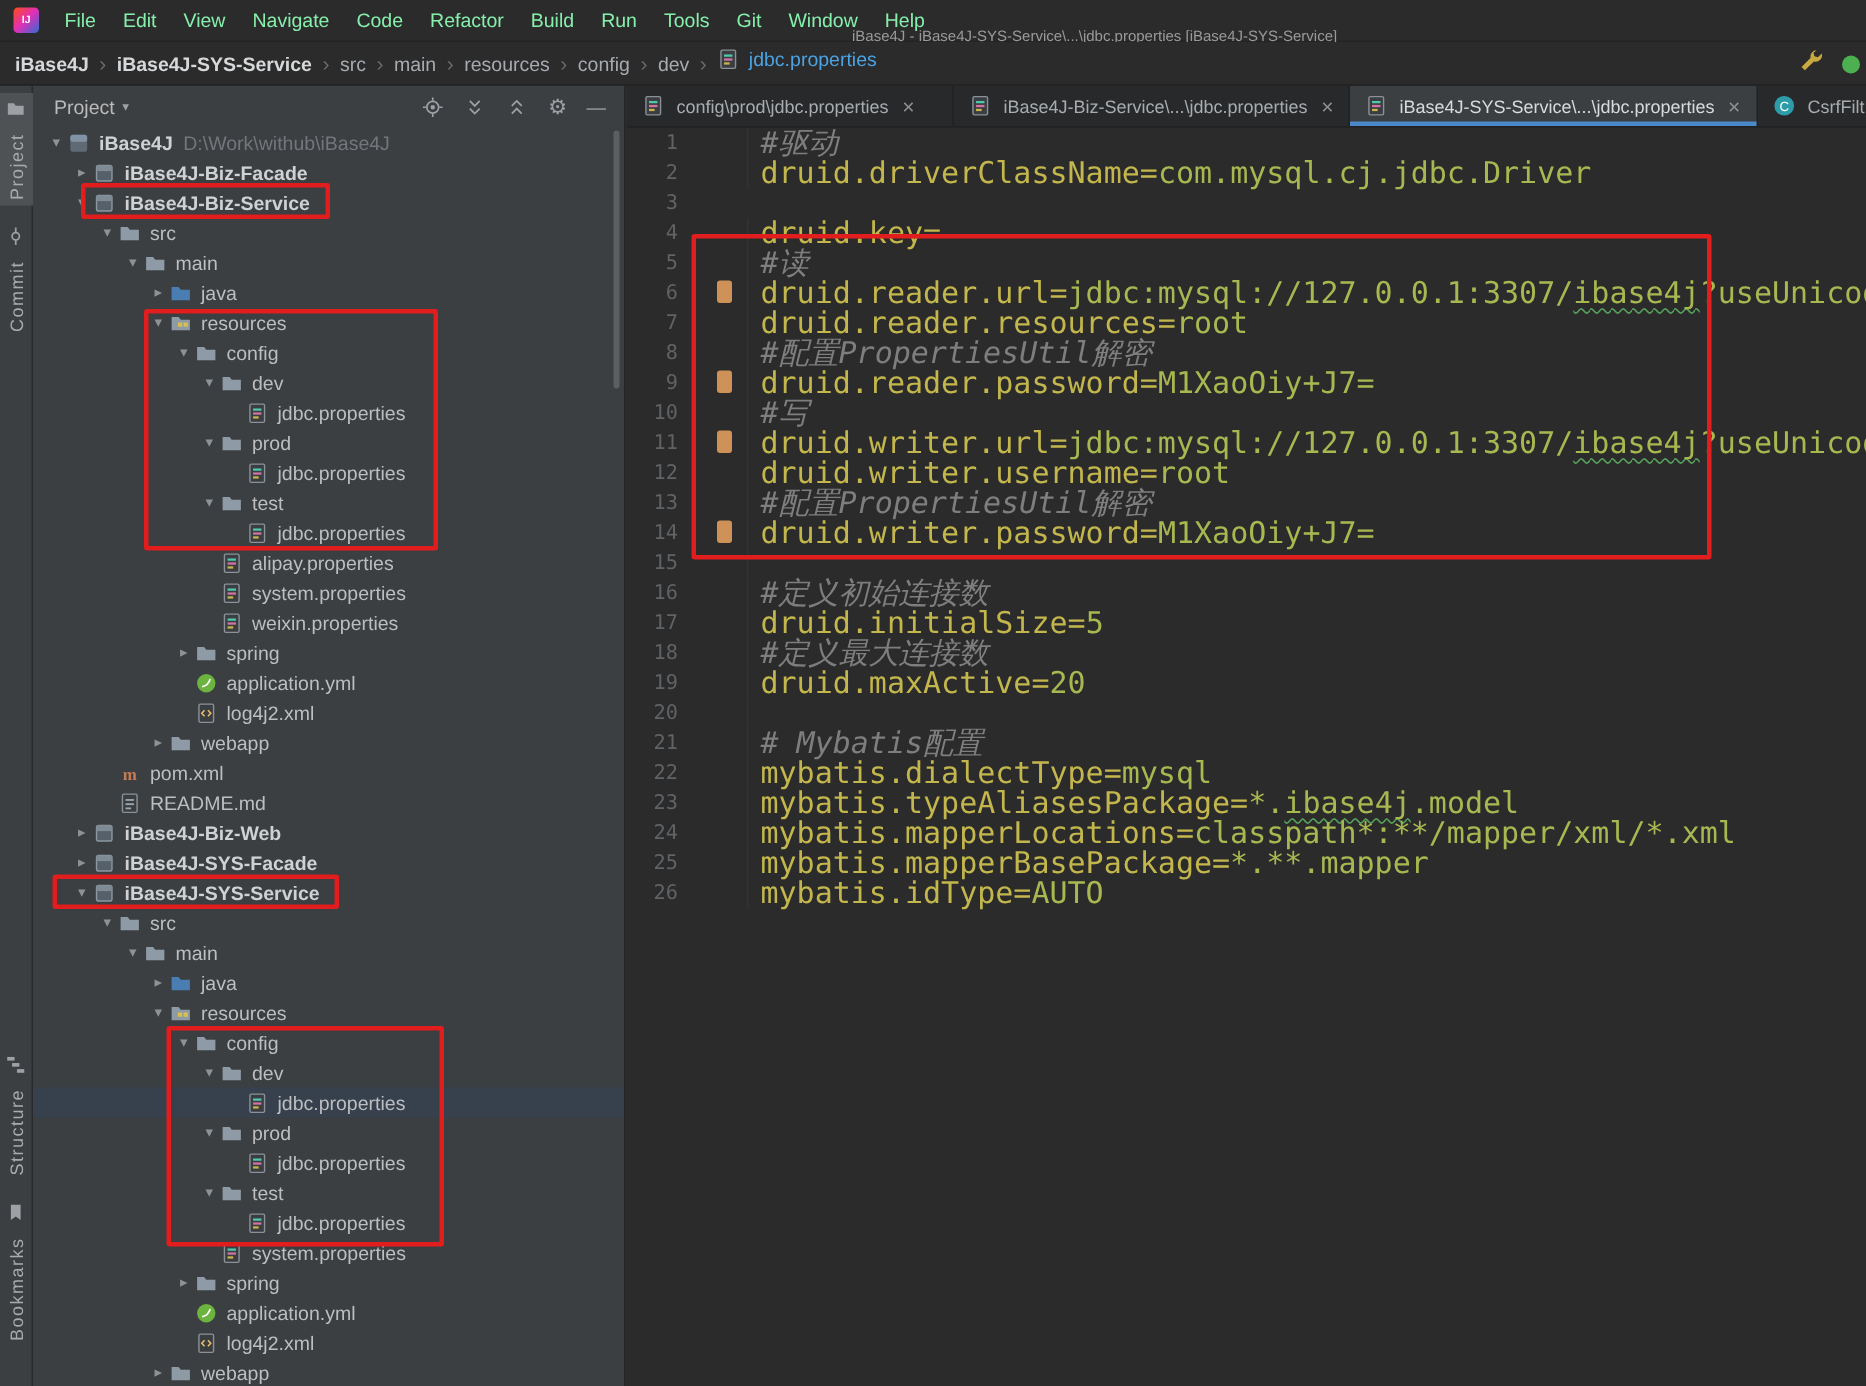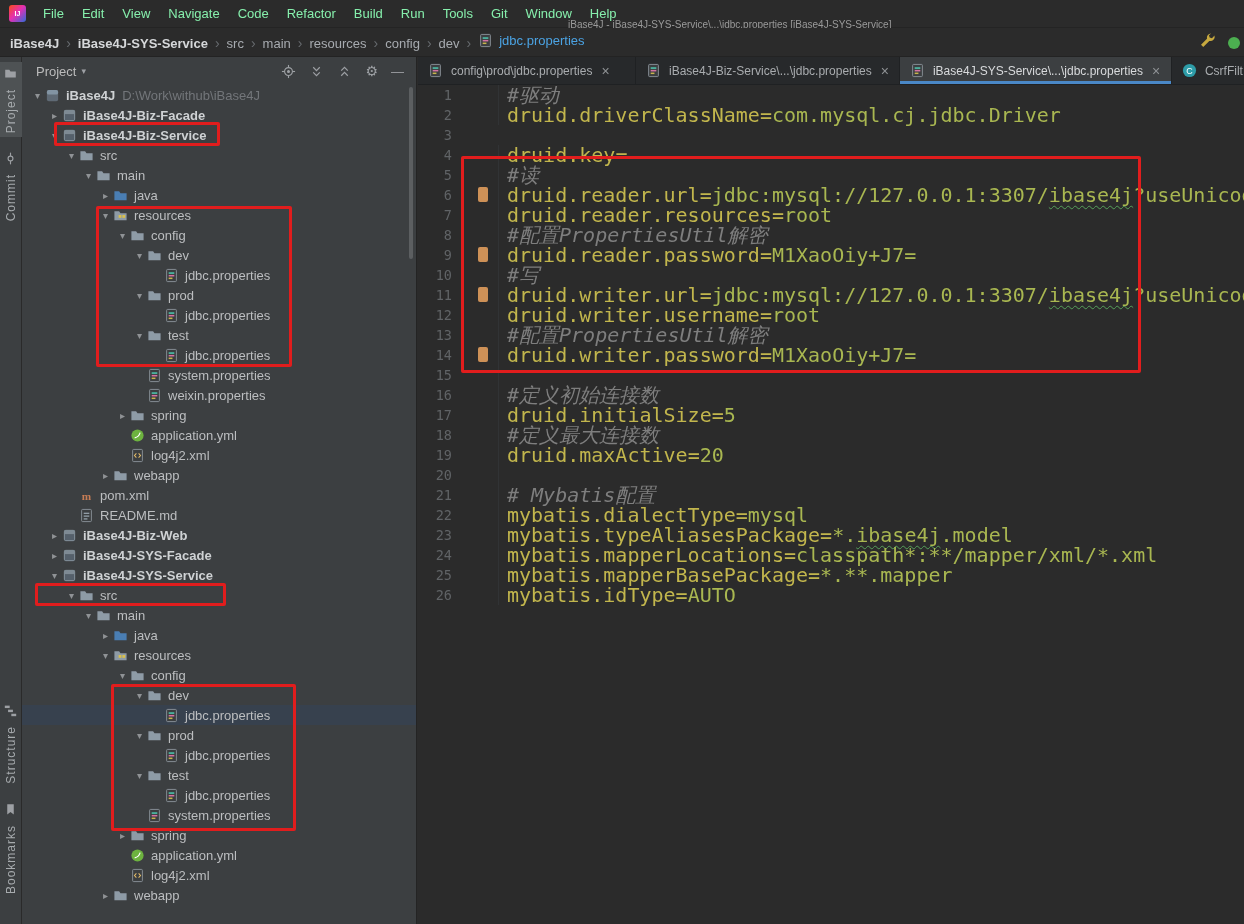--- a/index.html
+++ b/index.html
@@ -348,20 +348,32 @@
         <div class="trow" style="padding-left: 110px;">
           <span class="chev"></span>
           <span class="icon">
             <svg viewBox="0 0 16 16">
               <rect x="2.8" y="1.5" width="10.4" height="13" rx="1" fill="#3B3E40" stroke="#8A9199"></rect>
               <rect x="5" y="4.6" width="6" height="1.6" fill="#4EC9B0"></rect>
               <rect x="5" y="7.4" width="6" height="1.6" fill="#D373A3"></rect>
               <rect x="5" y="10.2" width="4" height="1.6" fill="#C8B44C"></rect>
             </svg>
           </span>
+          <span class="tlabel">alipay.properties</span>
+        </div>
+        <div class="trow" style="padding-left: 110px;">
+          <span class="chev"></span>
+          <span class="icon">
+            <svg viewBox="0 0 16 16">
+              <rect x="2.8" y="1.5" width="10.4" height="13" rx="1" fill="#3B3E40" stroke="#8A9199"></rect>
+              <rect x="5" y="4.6" width="6" height="1.6" fill="#4EC9B0"></rect>
+              <rect x="5" y="7.4" width="6" height="1.6" fill="#D373A3"></rect>
+              <rect x="5" y="10.2" width="4" height="1.6" fill="#C8B44C"></rect>
+            </svg>
+          </span>
           <span class="tlabel">system.properties</span>
         </div>
         <div class="trow" style="padding-left: 110px;">
           <span class="chev"></span>
           <span class="icon">
             <svg viewBox="0 0 16 16">
               <rect x="2.8" y="1.5" width="10.4" height="13" rx="1" fill="#3B3E40" stroke="#8A9199"></rect>
               <rect x="5" y="4.6" width="6" height="1.6" fill="#4EC9B0"></rect>
               <rect x="5" y="7.4" width="6" height="1.6" fill="#D373A3"></rect>
               <rect x="5" y="10.2" width="4" height="1.6" fill="#C8B44C"></rect>

